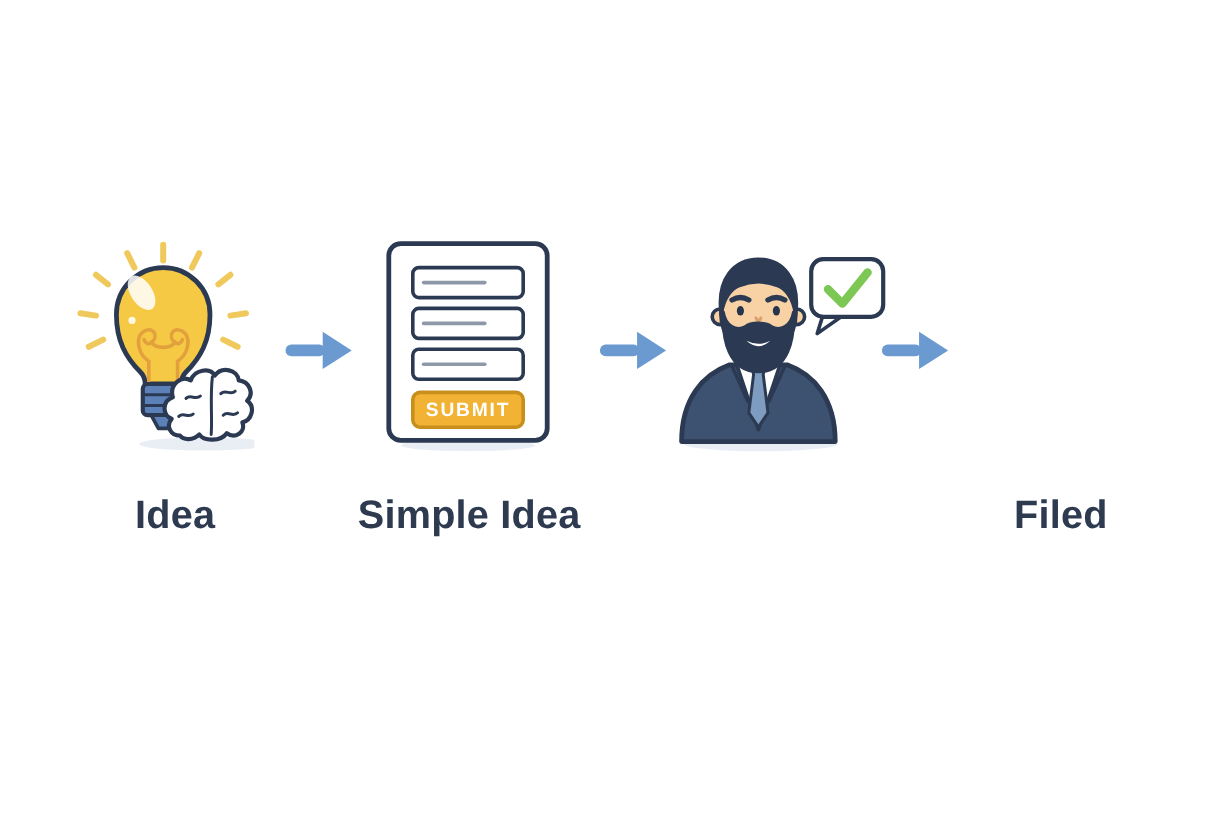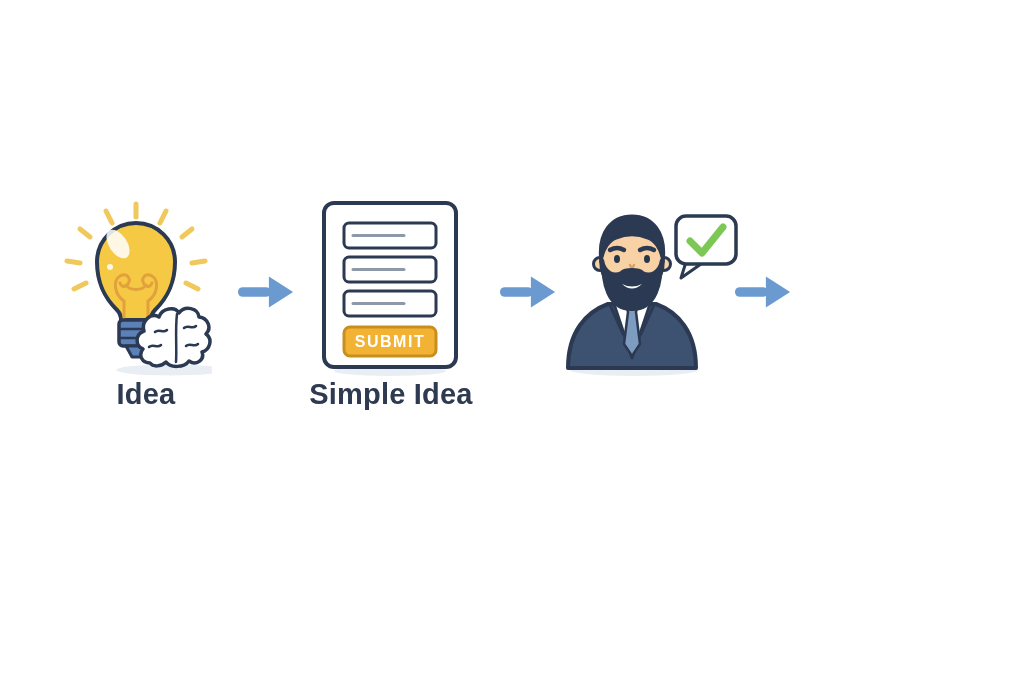--- a/index.html
+++ b/index.html
@@ -12,22 +12,22 @@
     position: relative;
     width: 1024px;
     height: 683px;
     background: #ffffff;
     overflow: hidden;
   }
   .step-icon { position: absolute; }
   .arrow { position: absolute; width: 60px; height: 42px; }
   .step-label {
     position: absolute;
-    top: 378px;
-    font-size: 29px;
+    top: 410px;
+    font-size: 33px;
     font-weight: 700;
     color: #2d3a50;
     text-align: center;
     letter-spacing: 0.2px;
   }
   svg { display: block; }
   .submit-text {
     font-family: "Liberation Sans", sans-serif;
     font-weight: 700;
     font-size: 16px;
@@ -170,14 +170,15 @@
     </svg>
   </div>
 
   <div class="arrow" style="left:733px; top:271px;">
     <svg width="60" height="42" viewBox="0 0 62 42">
       <rect x="2" y="16" width="34" height="10" rx="5" fill="#6b9ad1"></rect>
       <polygon points="34,5 59,21 34,37" fill="#6b9ad1"></polygon>
     </svg>
   </div>
 
+  <div class="step-label" style="left:804px; width:160px;">Filed</div>
 
 </div>
 
 </body></html>

